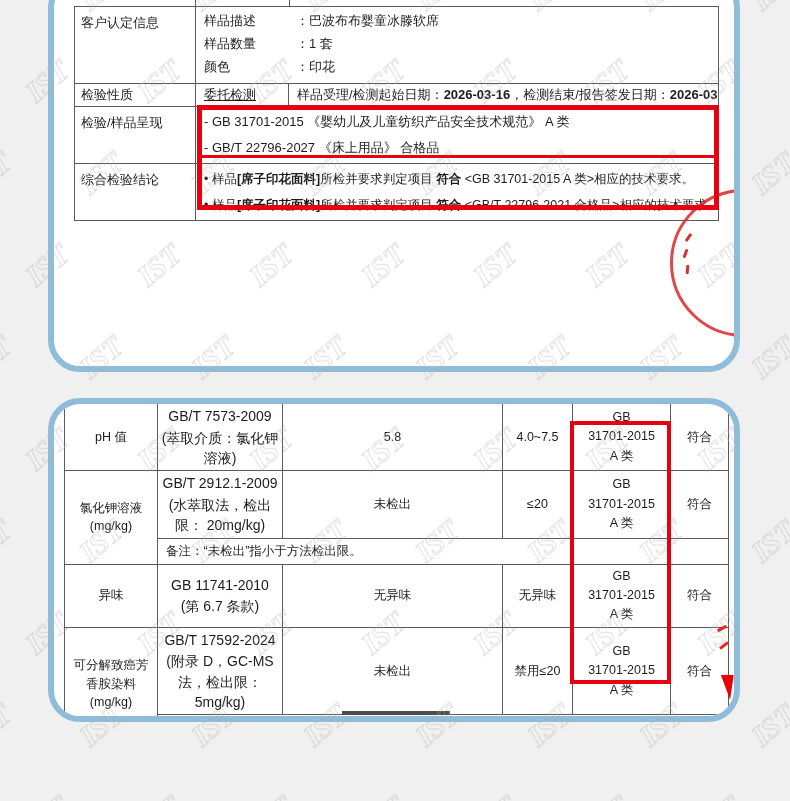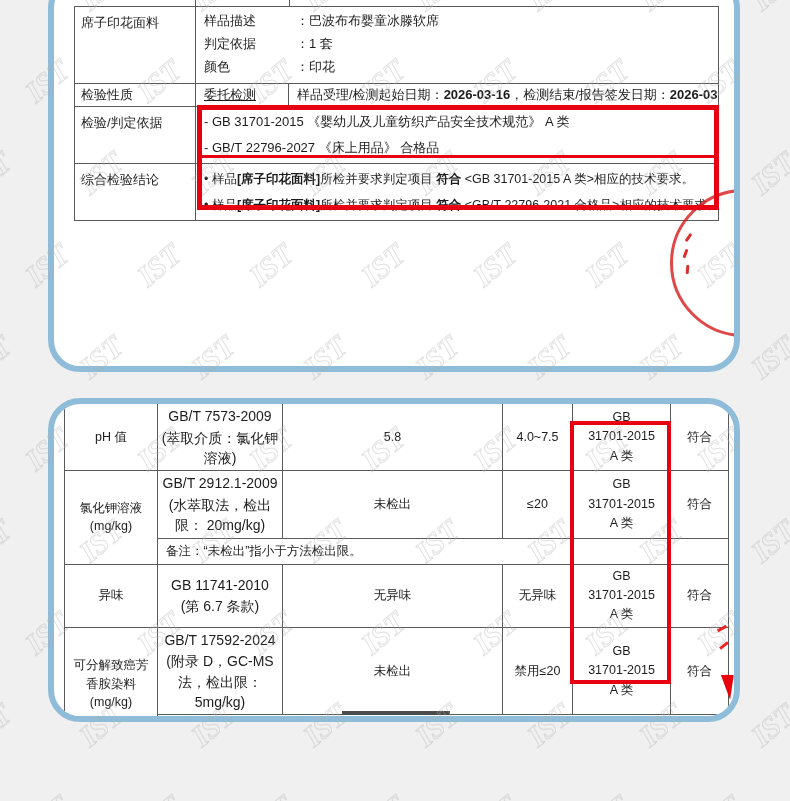--- a/index.html
+++ b/index.html
@@ -76,48 +76,48 @@
     <div class="stamp-mark" style="left:629px; top:286px; width:9px; height:3px; transform:rotate(-85deg);"></div>
 
     <table class="tt">
       <colgroup>
           <col style="width:121px">
           <col style="width:93px">
           <col style="width:430px">
         </colgroup>
       <tbody>
           <tr style="height:77px">
-        <td class="lbl">席子印花面料</td>
+        <td class="lbl">客户认定信息</td>
         <td class="ct" colspan="2">
           <div class="fieldline">
             <span class="fk">样品描述</span>
                 <span>：</span>
                 <span>巴波布布婴童冰滕软席</span>
           </div>
           <div class="fieldline">
-            <span class="fk">判定依据</span>
+            <span class="fk">样品数量</span>
                 <span>：</span>
                 <span>1 套</span>
           </div>
           <div class="fieldline">
             <span class="fk">颜色</span>
                 <span>：</span>
                 <span>印花</span>
           </div>
         </td>
       </tr>
       <tr class="mid" style="height:23px">
         <td class="lbl" style="vertical-align:middle; padding-top:0;">检验性质</td>
         <td class="ct" style="vertical-align:middle;text-decoration:underline;">委托检测</td>
         <td class="ct nowrap" style="vertical-align:middle;">
           <span>样品受理/检测起始日期：</span><b>2026-03-16</b><span>，检测结束/报告签发日期：</span><b>2026-03-17</b>
         </td>
       </tr>
       <tr style="height:52px">
-        <td class="lbl">检验/判定依据</td>
+        <td class="lbl">检验/样品呈现</td>
         <td class="ct" colspan="2">
           <div class="bline"><span>-</span> <span>GB 31701-2015 《婴幼儿及儿童纺织产品安全技术规范》 A 类</span></div>
           <div class="bline"><span>-</span> <span>GB/T 22796-2027 《床上用品》 合格品</span></div>
         </td>
       </tr>
       <tr style="height:52px">
         <td class="lbl">综合检验结论</td>
         <td class="ct" colspan="2">
           <div class="cline">
             <span>•</span> <span>样品</span><b>[席子印花面料]</b><span>所检并要求判定项目 </span><b>符合</b><span> &lt;GB 31701-2015 A 类&gt;相应的技术要求。</span>

